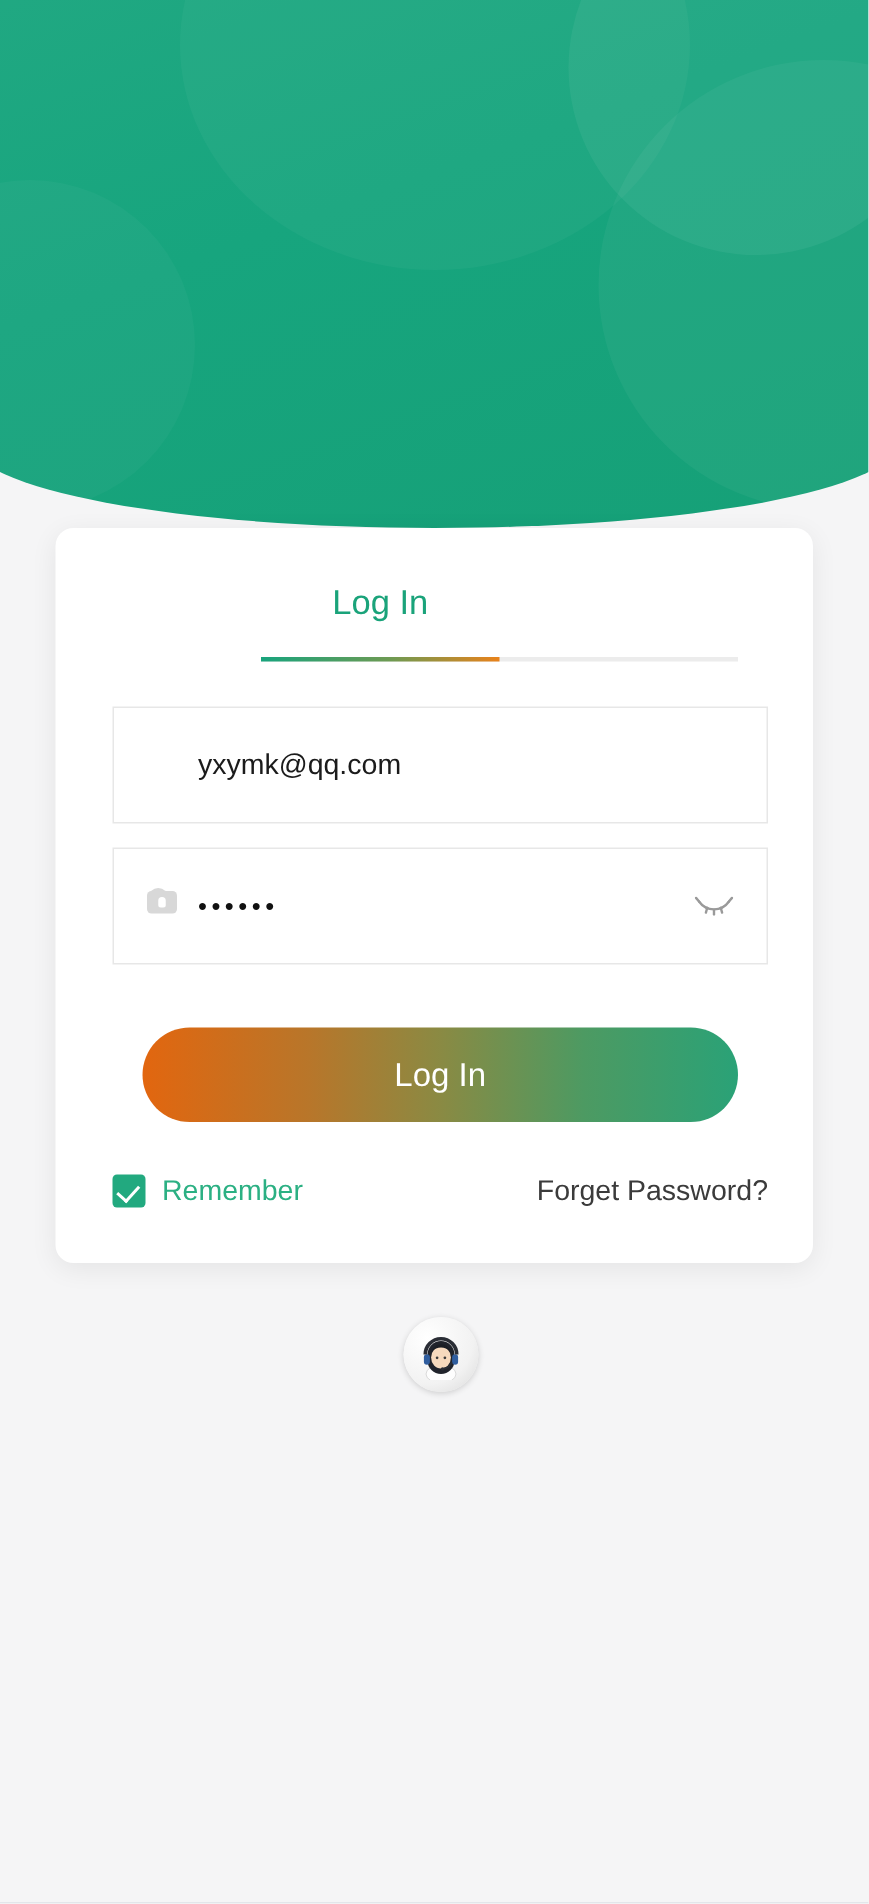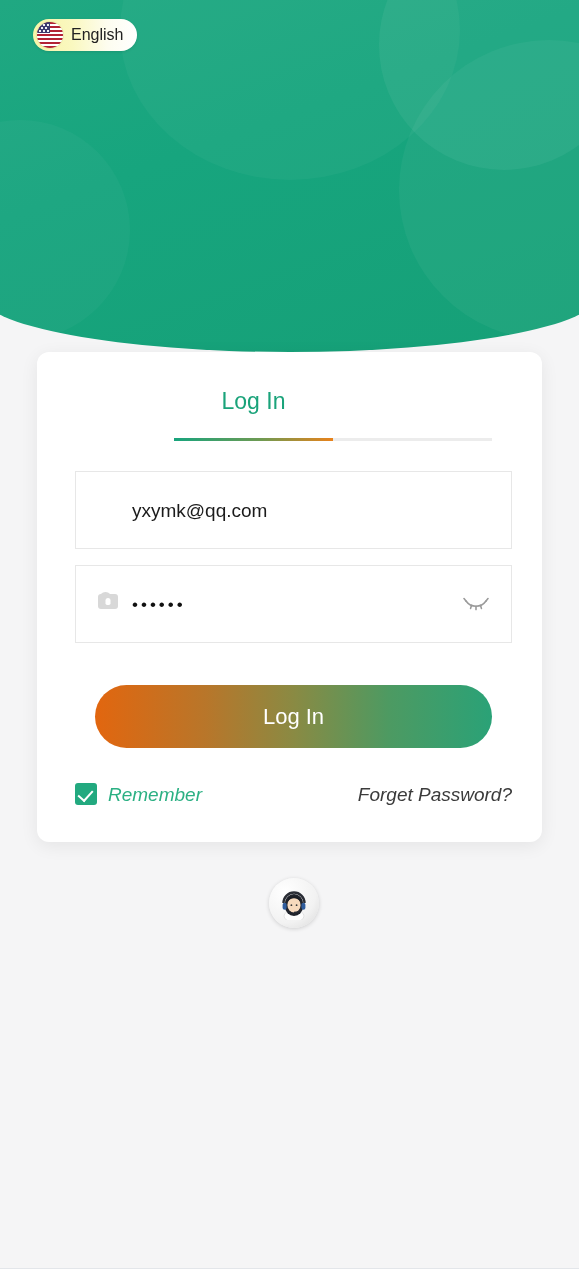--- a/index.html
+++ b/index.html
@@ -253,21 +253,21 @@
     background:linear-gradient(90deg,#e2660f 0%,#b8762a 28%,#8a8a43 50%,#4d9a62 74%,#2aa277 100%);
     border:none;
     color:#ffffff; font-size:22px;
     font-family:"Liberation Sans", sans-serif;
     cursor:pointer;
   }
 
   .row-bottom {
     position:absolute; left:38px; top:430px;
     width:437px; height:24px;
-    display:flex; align-items:center; justify-content:space-between;font-style:italic;
+    display:flex; align-items:center; justify-content:space-between;
   }
   .remember { display:flex; align-items:center; gap:11px; cursor:pointer; }
   .checkbox {
     width:22px; height:22px; border-radius:3px;
     background:#22a97f; position:relative; flex:none;
   }
   .checkbox::after{
     content:""; position:absolute; left:6px; top:4px;
     width:7px; height:12px;
     border:solid #fff; border-width:0 2.6px 2.6px 0;
@@ -291,27 +291,20 @@
 
 <div id="app">
 
   <div class="header">
     <div class="header-bg"></div>
     <div class="deco deco-d"></div>
     <div class="deco deco-a"></div>
     <div class="deco deco-b"></div>
     <div class="deco deco-c"></div>
 
-    <div class="lang-pill">
-      <span class="flag">
-        <span class="stripes"></span>
-        <span class="canton"></span>
-      </span>
-      <span class="lang-label">English</span>
-    </div>
 
   </div>
 
   <div class="card">
 
     <div class="tabs">
       <div class="tab active">Log In</div>
     </div>
     <div class="tab-underline-track">
       <div class="tab-underline"></div>

